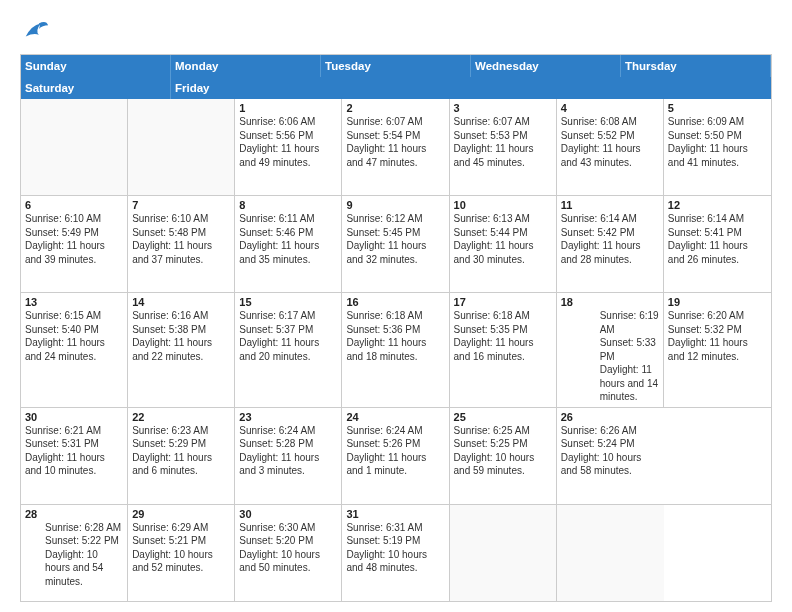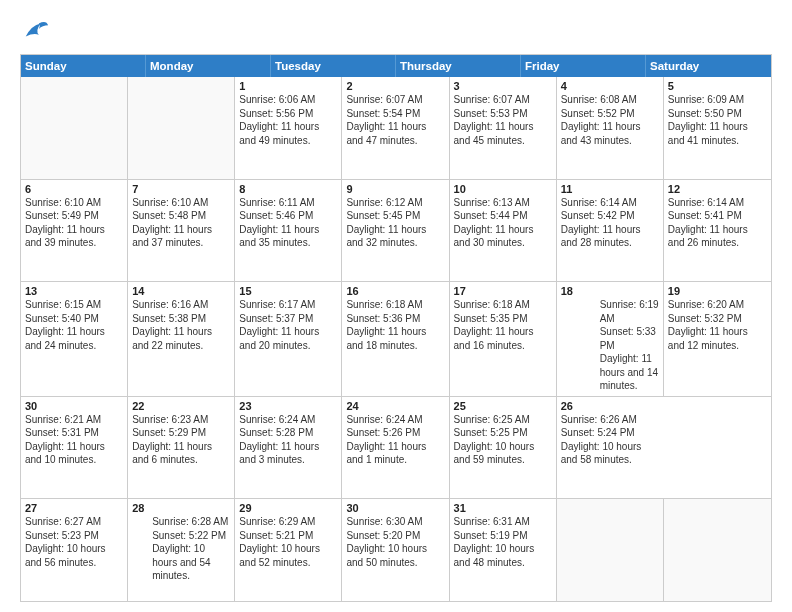--- a/index.html
+++ b/index.html
@@ -55,21 +55,21 @@
       color: #555;
     }
     .calendar {
       flex: 1;
       display: flex;
       flex-direction: column;
       border: 1px solid #ccc;
     }
     .cal-header {
       display: grid;
-      grid-template-columns: repeat(6, 1fr);
+      grid-template-columns: repeat(5, 1fr);
       background: #2e7ec7;
     }
     .cal-header-cell {
       color: #fff;
       font-size: 11.5px;
       font-weight: bold;
       padding: 5px 4px;
       text-align: left;
       border-right: 1px solid #5599d4;
     }
@@ -129,23 +129,24 @@
       <div class="month-title"></div>
       <div class="location"></div>
     </div>
   </div>
 
   <div class="calendar">
     <div class="cal-header">
     <div class="cal-header-cell">Sunday</div>
         <div class="cal-header-cell">Monday</div>
         <div class="cal-header-cell">Tuesday</div>
+        <div class="cal-header-cell">Wednesday</div>
         <div class="cal-header-cell">Thursday</div>
+        <div class="cal-header-cell">Saturday</div>
         <div class="cal-header-cell">Friday</div>
-        <div class="cal-header-cell">Saturday</div>
       </div>
     <div class="cal-body">
     <div class="cal-row">
           <div class="cal-cell empty"></div>
           <div class="cal-cell empty"></div>
           <div class="cal-cell">
             <span class="day-num">1</span>
             <div class="cell-info" style="white-space: pre-line;">Sunrise: 6:06 AM
 Sunset: 5:56 PM
 Daylight: 11 hours and 49 minutes.</div>
@@ -296,26 +297,20 @@
           </div>
           <div class="cal-cell">
             <span class="day-num">26</span>
             <div class="cell-info" style="white-space: pre-line;">Sunrise: 6:26 AM
 Sunset: 5:24 PM
 Daylight: 10 hours and 58 minutes.</div>
           </div>
         </div>
         <div class="cal-row">
           <div class="cal-cell">
-            <span class="day-num">27</span>
-            <div class="cell-info" style="white-space: pre-line;">Sunrise: 6:27 AM
-Sunset: 5:23 PM
-Daylight: 10 hours and 56 minutes.</div>
-          </div>
-          <div class="cal-cell">
             <span class="day-num">28</span>
             <div class="cell-info" style="white-space: pre-line; margin-left: 20px;">Sunrise: 6:28 AM
 Sunset: 5:22 PM
 Daylight: 10 hours and 54 minutes.</div>
           </div>
           <div class="cal-cell">
             <span class="day-num">29</span>
             <div class="cell-info" style="white-space: pre-line;">Sunrise: 6:29 AM
 Sunset: 5:21 PM
 Daylight: 10 hours and 52 minutes.</div>

